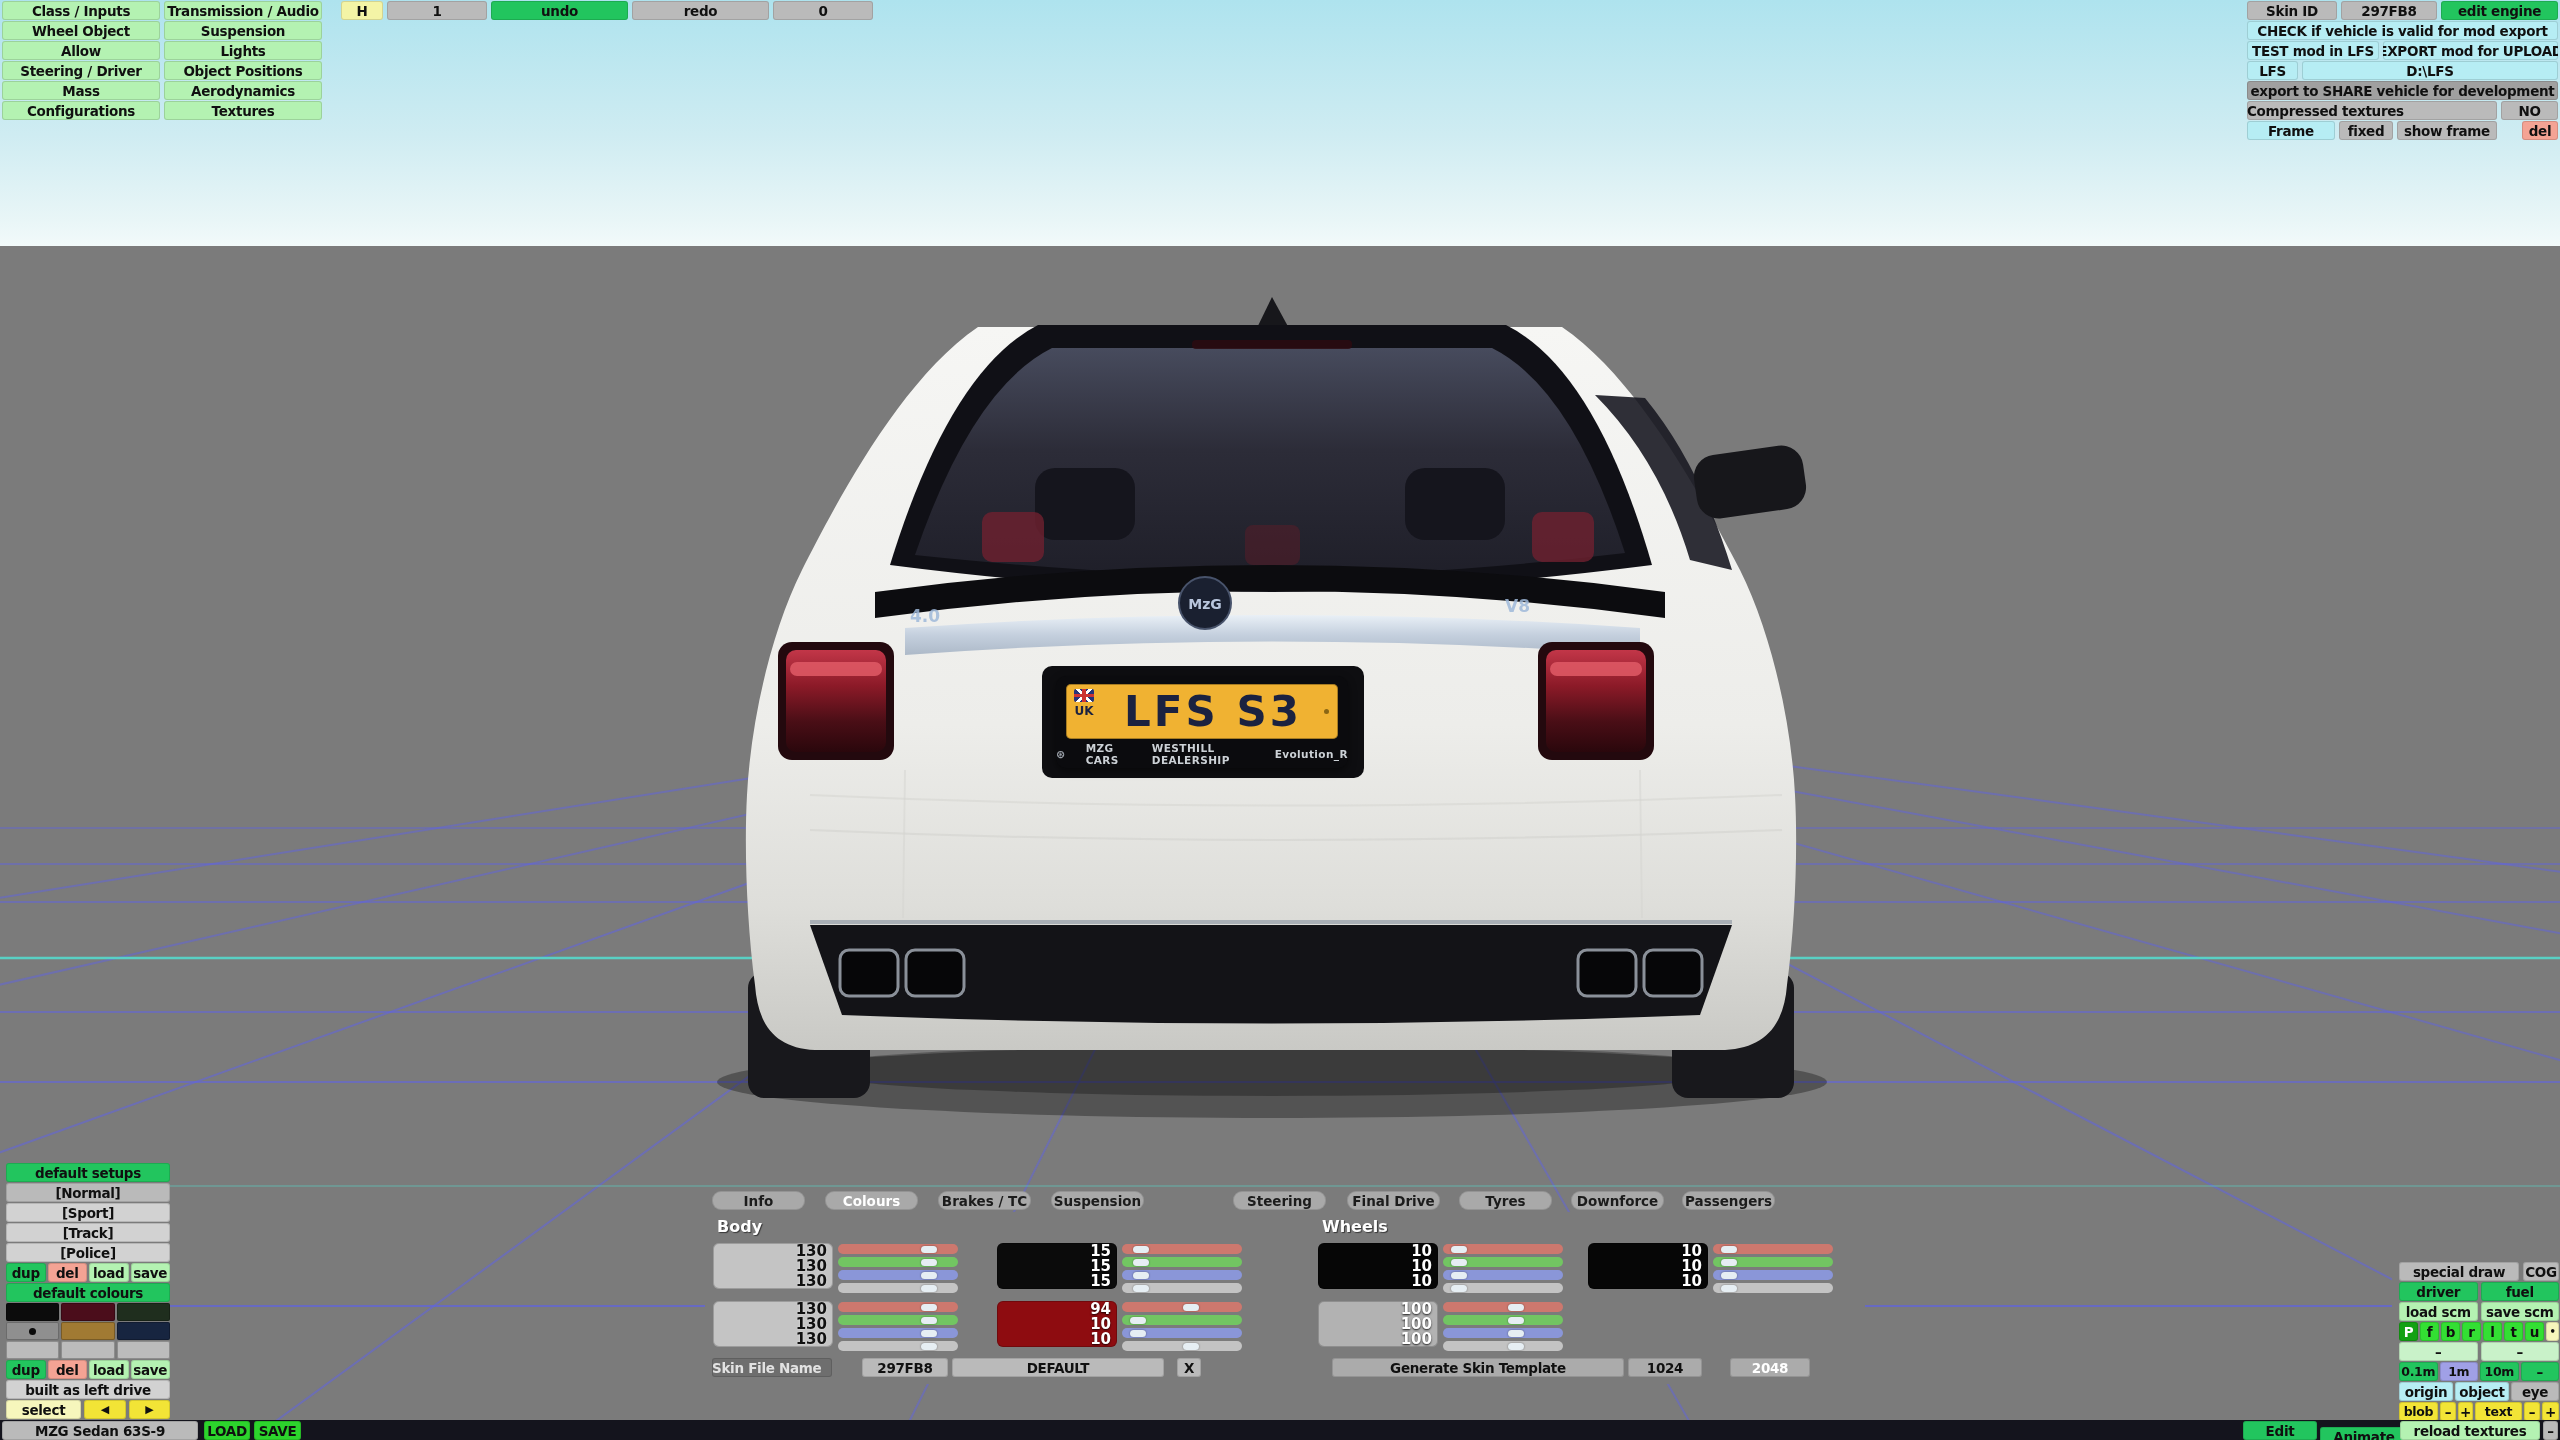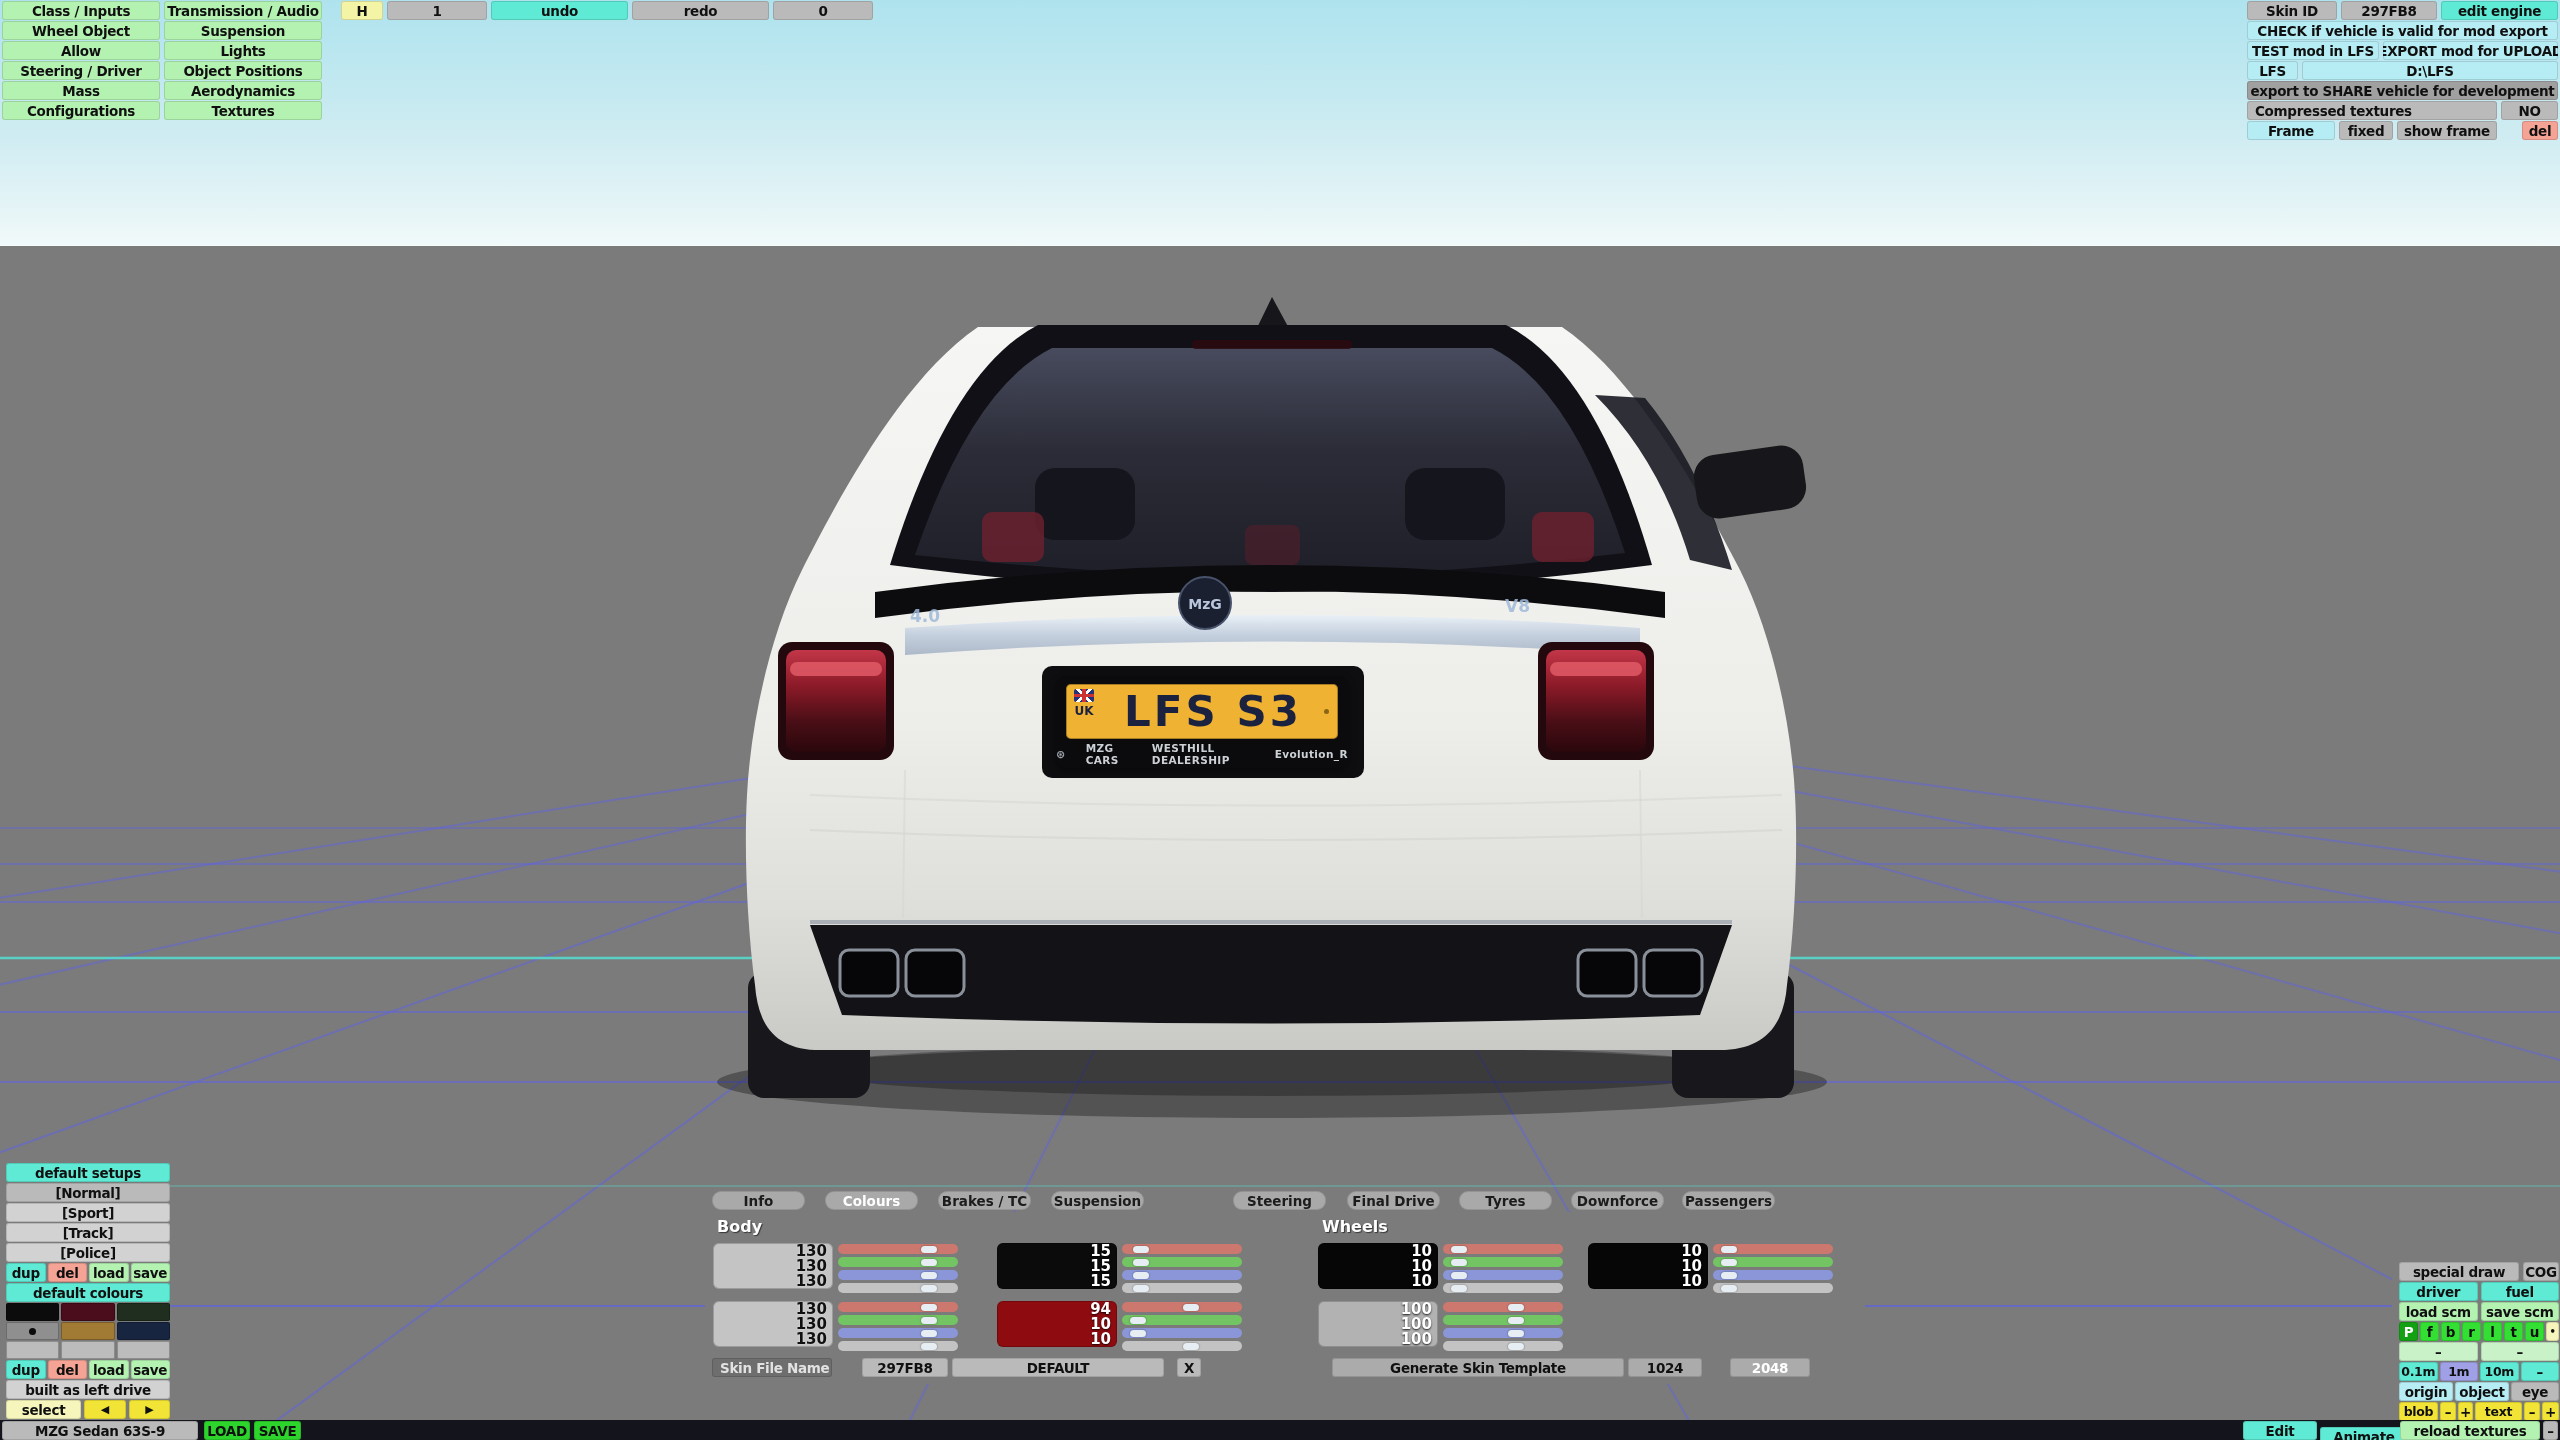--- a/index.html
+++ b/index.html
@@ -11,26 +11,26 @@
   svg.gridsvg{position:absolute;left:0;top:0;z-index:2}
   svg.carsvg{position:absolute;left:660px;top:270px;z-index:3}
   .pbg{position:absolute;background:#7b7b7b;z-index:4}
   .ui{z-index:6}
   
   .btn{display:flex;align-items:center;justify-content:center;height:19px;
     font-size:13.5px;font-weight:700;color:#101010;border-radius:3px;letter-spacing:-0.3px;
     white-space:nowrap;box-shadow:inset 0 0 0 1px rgba(0,0,0,.13);overflow:hidden}
   .abs{position:absolute}
   .green{background:#b4f2b2}.gray{background:#bababa}.gray2{background:#d2d2d2}
-  .lav{background:#5eead4}.lavd{background:#a0a0e6}.cyan{background:#b6edf4}
+  .lav{background:#22c55e}.lavd{background:#a0a0e6}.cyan{background:#b6edf4}
   .sal{background:#f4a394}.yelh{background:#f4f4a6}.yel{background:#f2e436}
   .pyel{background:#f6f6bc}.dkg{background:#a0a0a0}.dkg2{background:#ababab}
   .lgreen{background:#c9f2c9}.vgreen{background:#2cd42c}.fgreen{background:#33df33}
   .pgreen{background:#13a113;color:#fff}.dark{background:#6e6e6e;color:#e2e2e2}
-  .tl{justify-content:flex-start;padding-left:8px}
+  .tl{justify-content:flex-start;padding-left:0}
   .wht{color:#fff}
   
   .menu{position:absolute;left:2px;top:1px;display:flex;gap:4px}
   .mcol{display:flex;flex-direction:column;gap:1px;width:158px}
   .mcol .btn{width:100%}
   .hist{position:absolute;left:341px;top:1px;display:flex;gap:4px}
   .panelcol{position:absolute;display:flex;flex-direction:column;gap:1px}
   .prow{display:flex;gap:4px;height:19px}
   .prow .btn{height:19px}
   .spacer{flex:1}

